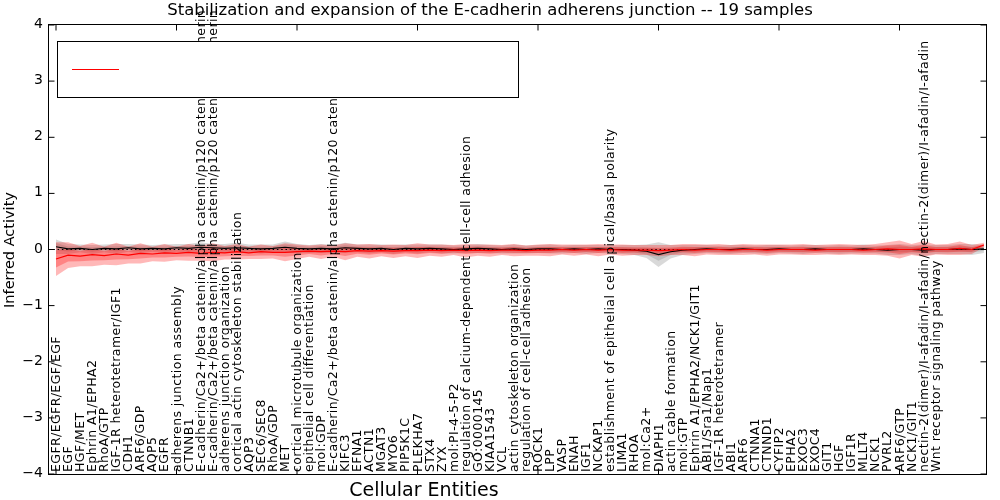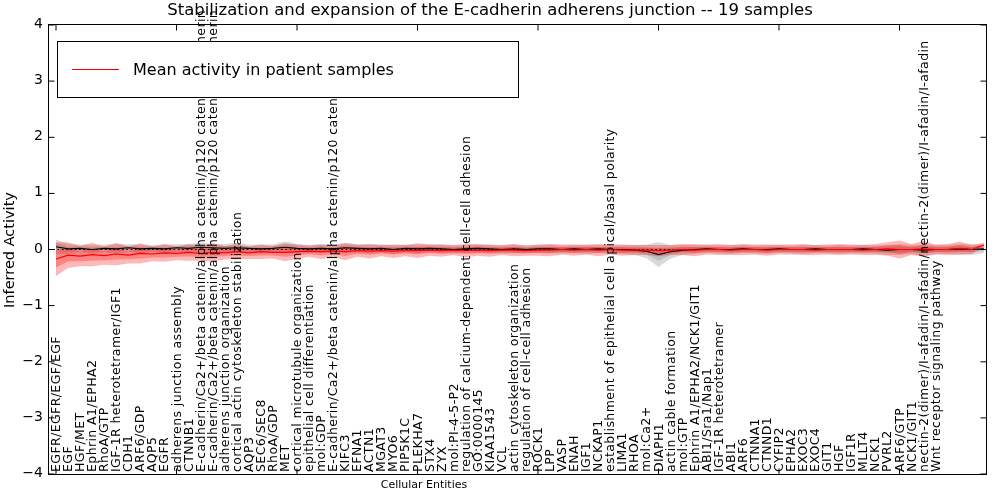--- a/index.html
+++ b/index.html
@@ -13,21 +13,21 @@
     position:absolute;top:0px;left:0px;width:980px;text-align:center;
     font-size:16.5px;white-space:nowrap;z-index:1;
   }
   .ylabel{
     position:absolute;top:250px;left:9px;
     transform:translate(-50%,-50%) rotate(-90deg);
     font-size:14.5px;white-space:nowrap;z-index:1;
   }
   .xaxis-label{
     position:absolute;top:478px;left:0;width:848px;text-align:center;
-    font-size:11px;z-index:1;
+    font-size:19px;z-index:1;
   }
   .plot{
     position:absolute;left:48px;top:24px;width:937px;height:449px;
     border:1px solid #000;box-sizing:content-box;background:transparent;
   }
   .plot svg{position:absolute;left:0;top:0;z-index:1;}
   #xlabels{
     position:absolute;left:0px;top:-14px;width:937px;bottom:0px;
     overflow:hidden;z-index:2;
   }
@@ -186,17 +186,16 @@
       <div class="xlab" style="left: 856.5px;">ARF6/GTP</div>
       <div class="xlab" style="left: 868.55px;">NCK1/GIT1</div>
       <div class="xlab" style="left: 880.6px;">nectin-2(dimer)/I-afadin/I-afadin/nectin-2(dimer)/I-afadin/I-afadin</div>
       <div class="xlab" style="left: 892.65px;">Wnt receptor signaling pathway</div>
     </div>
 </div>
 
 <div class="legend">
   <div class="lrow">
     <div class="lsample" style="border-top-color: rgb(255, 0, 0);"></div>
-    <div class="ltext">Mean activity in patient samples</div>
   </div>
 </div>
 
 <div class="xaxis-label">Cellular Entities</div>
 
 </body></html>

